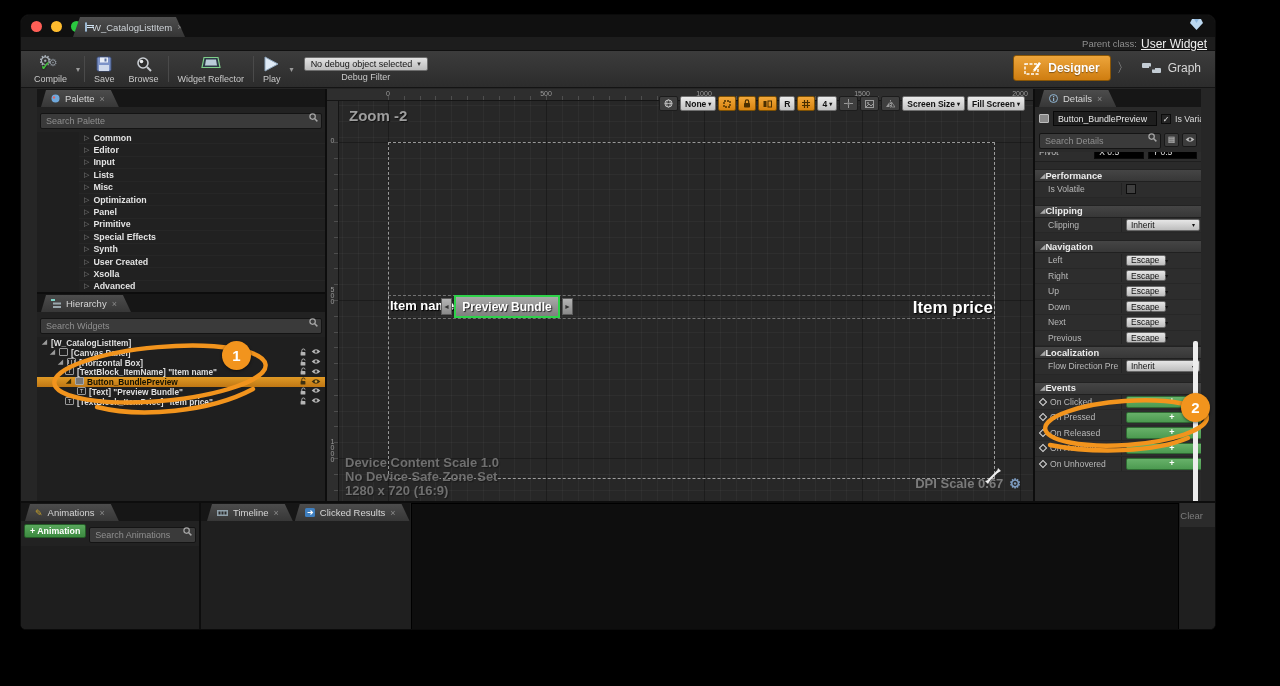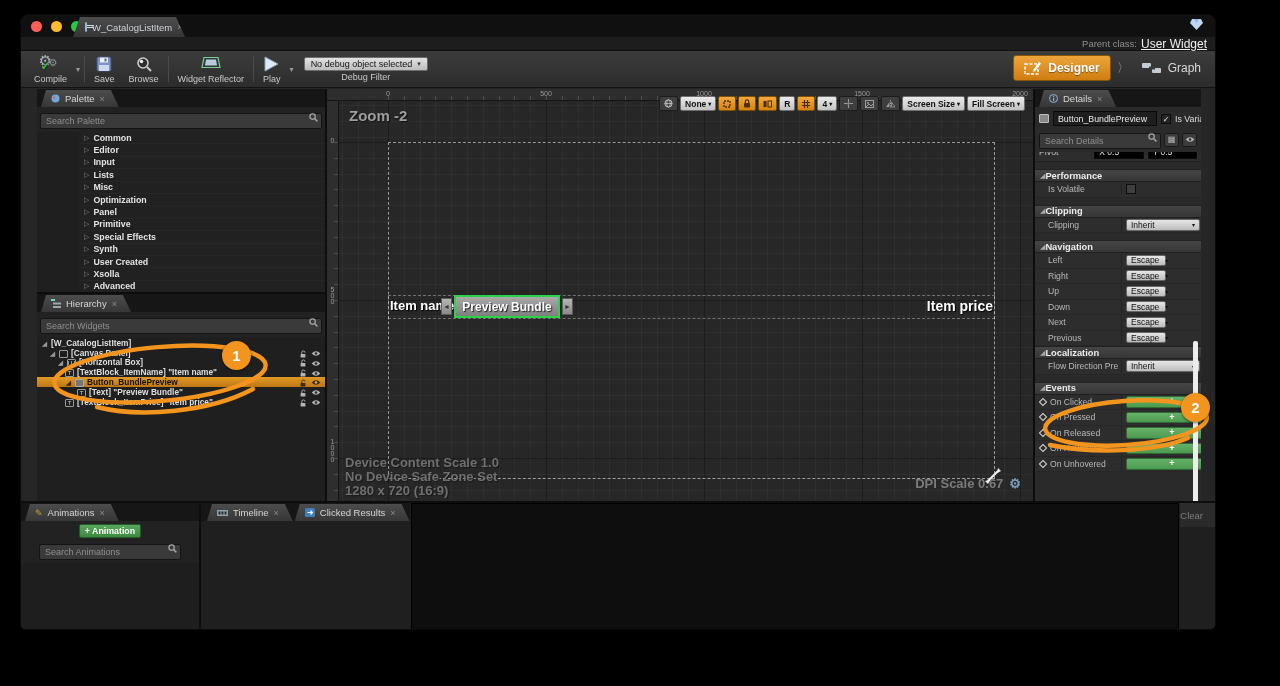--- a/index.html
+++ b/index.html
@@ -82,21 +82,21 @@
   .palette { height:205px; display:flex; flex-direction:column; background:#222; border-bottom:2px solid #0d0d0d; }
   .pal-list { flex:1; background:#1f1f1f; overflow:hidden;padding-left:42px; }
   .pal-item { height:12.4px; display:flex; align-items:center; gap:4px; padding-left:5px;
     border-bottom:1px solid #262626; background:#212121; }
   .pal-item .ar { color:#8a8a8a; font-size:7px; }
   .pal-item .pt { color:#e3e3e3; font-size:8.8px; font-weight:bold; }
 
   
   .hierarchy { flex:1; display:flex; flex-direction:column; background:#222; }
   .tree { flex:1; background:#1f1f1f; padding-top:1px; }
-  .trow { height:9.8px; display:flex; align-items:flex-end; gap:3px; padding-right:4px; position:relative; }
+  .trow { height:9.8px; display:flex; align-items:flex-start; gap:3px; padding-right:4px; position:relative; }
   .trow .ar { color:#9a9a9a; font-size:7px; width:7px; text-align:center; }
   .trow .tl { color:#dfdfdf; font-size:8.3px; font-weight:bold; white-space:nowrap; overflow:hidden; flex:1; }
   .trow.sel { background:linear-gradient(#e09a25,#bf7714); }
   .trow.sel .tl { color:#101000; }
   .wicon { width:9px; height:8px; border:1px solid #9a9a9a; border-radius:1px; position:relative;
     display:flex; align-items:center; justify-content:center; color:#cfcfcf; font-size:6px; flex:none; }
   .wicon.btn { background:#777; border-color:#aaa; }
   .wicon.hbx:before { content:""; width:1px; height:4px; background:#9a9a9a; box-shadow:3px 0 0 #9a9a9a,-3px 0 0 #9a9a9a; }
   .rowicons { display:flex; gap:4px; align-items:center; flex:none; }
   .d0{padding-left:4px;} .d1{padding-left:12px;} .d2{padding-left:20px;} .d3{padding-left:28px;} .d4{padding-left:40px;}
@@ -128,21 +128,21 @@
   .cvb.dark { background:#3f3f3f; border:1px solid #1c1c1c; color:#cfcfcf; }
   .cvb.lite { background:linear-gradient(#ececec,#c2c2c2); border:1px solid #6f6f6f; color:#111; }
   .cvb.orng { background:linear-gradient(#f3a93c,#d6820f); border:1px solid #7e5104; color:#402a00; }
   .cvb .dc { font-size:6px; margin-left:2px; }
   .outline { position:absolute; left:61px; top:53px; width:607px; height:337px;
     border:1px dashed rgba(255,255,255,.55); }
   .hboxline { position:absolute; left:61px; top:206px; width:607px; height:24px;
     border:1px dashed rgba(255,255,255,.35); }
   .cv-itemname { position:absolute; left:63px; top:209px; color:#fff; font-size:13px; font-weight:bold;
     text-shadow:1px 1px 1px #000; }
-  .cv-itemprice { position:absolute; right:40px; top:209px; color:#fff; font-size:14px; font-weight:bold;
+  .cv-itemprice { position:absolute; right:40px; top:209px; color:#fff; font-size:17px; font-weight:bold;
     text-shadow:1px 1px 1px #000; }
   .cv-button { position:absolute; left:127px; top:206px; width:106px; height:23px;
     border:2px solid #2ed24a; background:linear-gradient(#a9a9a9,#7f7f7f);
     display:flex; align-items:center; justify-content:center; }
   .cv-button .bt { color:#fff; font-size:12px; font-weight:bold; text-shadow:1px 1px 1px #222; white-space:nowrap; }
   .handle { position:absolute; top:209px; width:11px; height:17px; background:linear-gradient(#b5b5b5,#8a8a8a);
     border:1px solid #5c5c5c; color:#333; font-size:7px; display:flex; align-items:center; justify-content:center; }
   .cv-info { position:absolute; left:18px; top:367px; color:#6f6f6f; font-size:13px; font-weight:bold;
     line-height:14px; text-shadow:1px 1px 1px #1a1a1a; }
   .cv-dpi { position:absolute; right:12px; top:387px; color:#7a7a7a; font-size:13px; font-weight:bold;
@@ -185,21 +185,21 @@
   .diamond { width:6px; height:6px; border:1.4px solid #d8d8d8; background:#2d2d2d; transform:rotate(45deg); flex:none; }
   .plusbtn { width:92px; height:11.5px; background:linear-gradient(#67b169,#4c9a50); border:1px solid #2f6b33;
     border-radius:2px; color:#fff; font-size:9px; font-weight:bold; line-height:9px; text-align:center; }
   .gap6 { height:7px; background:#2a2a2a; }
   .dscroll { position:absolute; right:3px; top:252px; width:5px; height:172px; background:#ededed; border-radius:2px; }
 
   
   .bottom { position:absolute; left:0; top:486px; width:1196px; height:130px; display:flex;
     border-top:2px solid #0d0d0d; background:#1f1f1f; }
   .animpanel { width:180px; border-right:2px solid #0d0d0d; display:flex; flex-direction:column; background:#222; }
-  .animbar { display:flex; align-items:center; gap:3px; padding:3px;flex-direction:column; }
+  .animbar { display:flex; align-items:flex-start; gap:3px; padding:3px; }
   .addanim { background:linear-gradient(#59a75c,#3c8a40); border:1px solid #245c27; border-radius:2px;
     color:#fff; font-size:8.8px; font-weight:bold; padding:1px 5px; white-space:nowrap; }
   .animcontent { flex:1; background:#1e1e1e; }
   .logpanel { flex:1; display:flex; }
   .logtabs { height:18px; background:#161616; display:flex; align-items:flex-end; padding-left:6px; gap:2px; }
   .logbody { flex:1; background:#0e0e0e; border:1px solid #000; margin:0 1px; }
   .logfoot { height:24px; background:#2b2b2b; display:flex; align-items:center; justify-content:flex-end;
     padding-right:14px; }
   .logfoot .cl { color:#7d7d7d; font-size:9.5px; }
 

